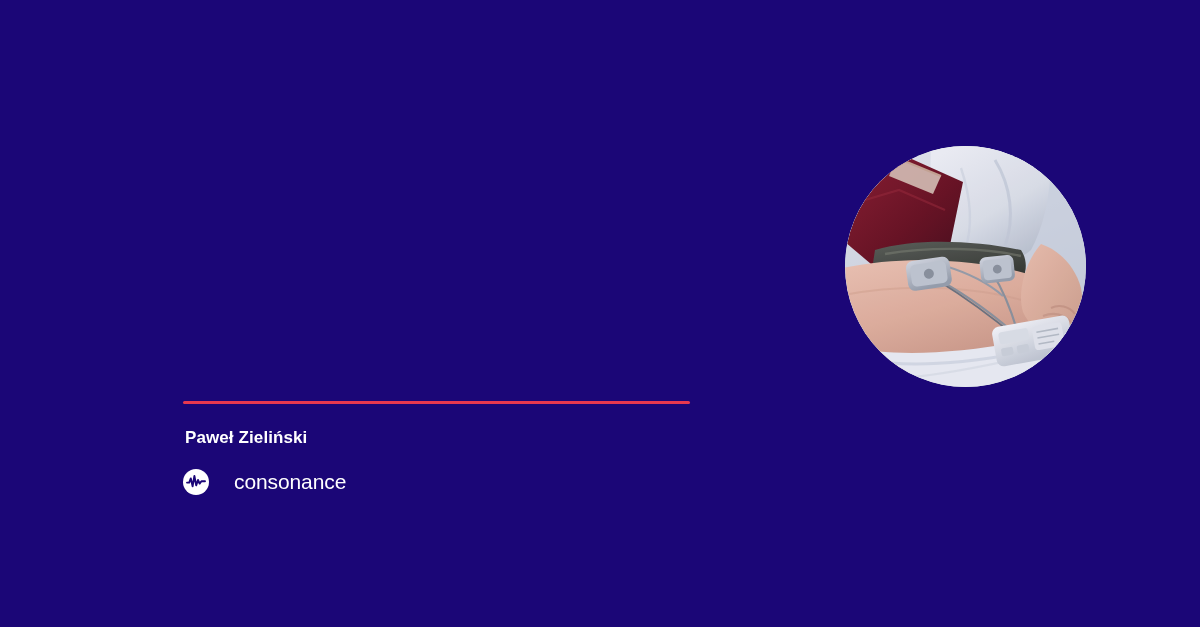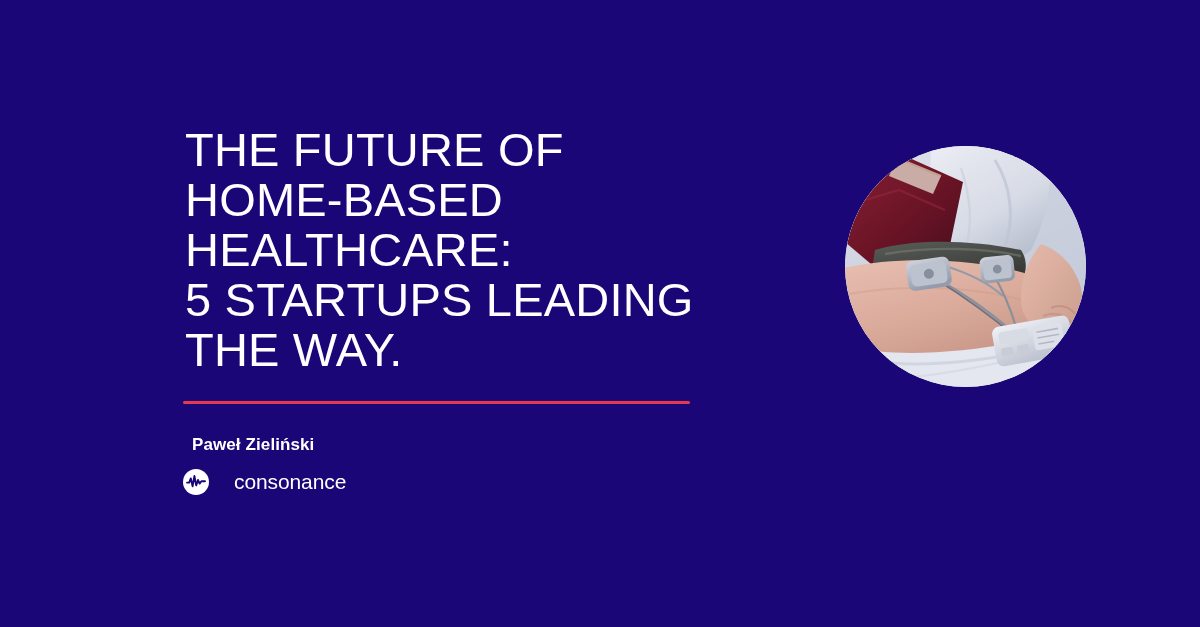--- a/index.html
+++ b/index.html
@@ -50,21 +50,21 @@
     width: 507px;
     height: 3px;
     background: #e8384f;
     border-radius: 2px;
   }
 
   #author {
     position: absolute;
     left: 185px;
     top: 427px;
-    margin: 7px;
+    margin: 0;
     font-family: "Liberation Sans", sans-serif;
     font-weight: bold;
     font-size: 17px;
     line-height: 22px;
     letter-spacing: 0.1px;
     color: #ffffff;
   }
 
   
   #brand {
@@ -110,27 +110,20 @@
     background: #cfd6de;
   }
 
   #photo svg { display: block; width: 241px; height: 241px; }
 </style>
 </head>
 <body>
 
 <div id="card">
 
-  <div id="content">
-    <h1 id="title">THE FUTURE OF
-HOME-BASED
-HEALTHCARE:
-5 STARTUPS LEADING
-THE WAY.</h1>
-  </div>
 
   <div id="divider"></div>
 
   <p id="author">Paweł Zieliński</p>
 
   <div id="brand">
     <span id="brand-mark">
       <svg viewBox="0 0 26 26" width="26" height="26" aria-hidden="true">
         <path d="M4 13.6 L6.2 13.6 L7.8 9.4 L9.6 17.4 L11.4 7.0 L13.2 16.4 L15.0 11.0 L16.6 14.6 L18.4 12.2 L22 12.2" fill="none" stroke="#1b0677" stroke-width="1.9" stroke-linecap="round" stroke-linejoin="round"></path>
       </svg>

